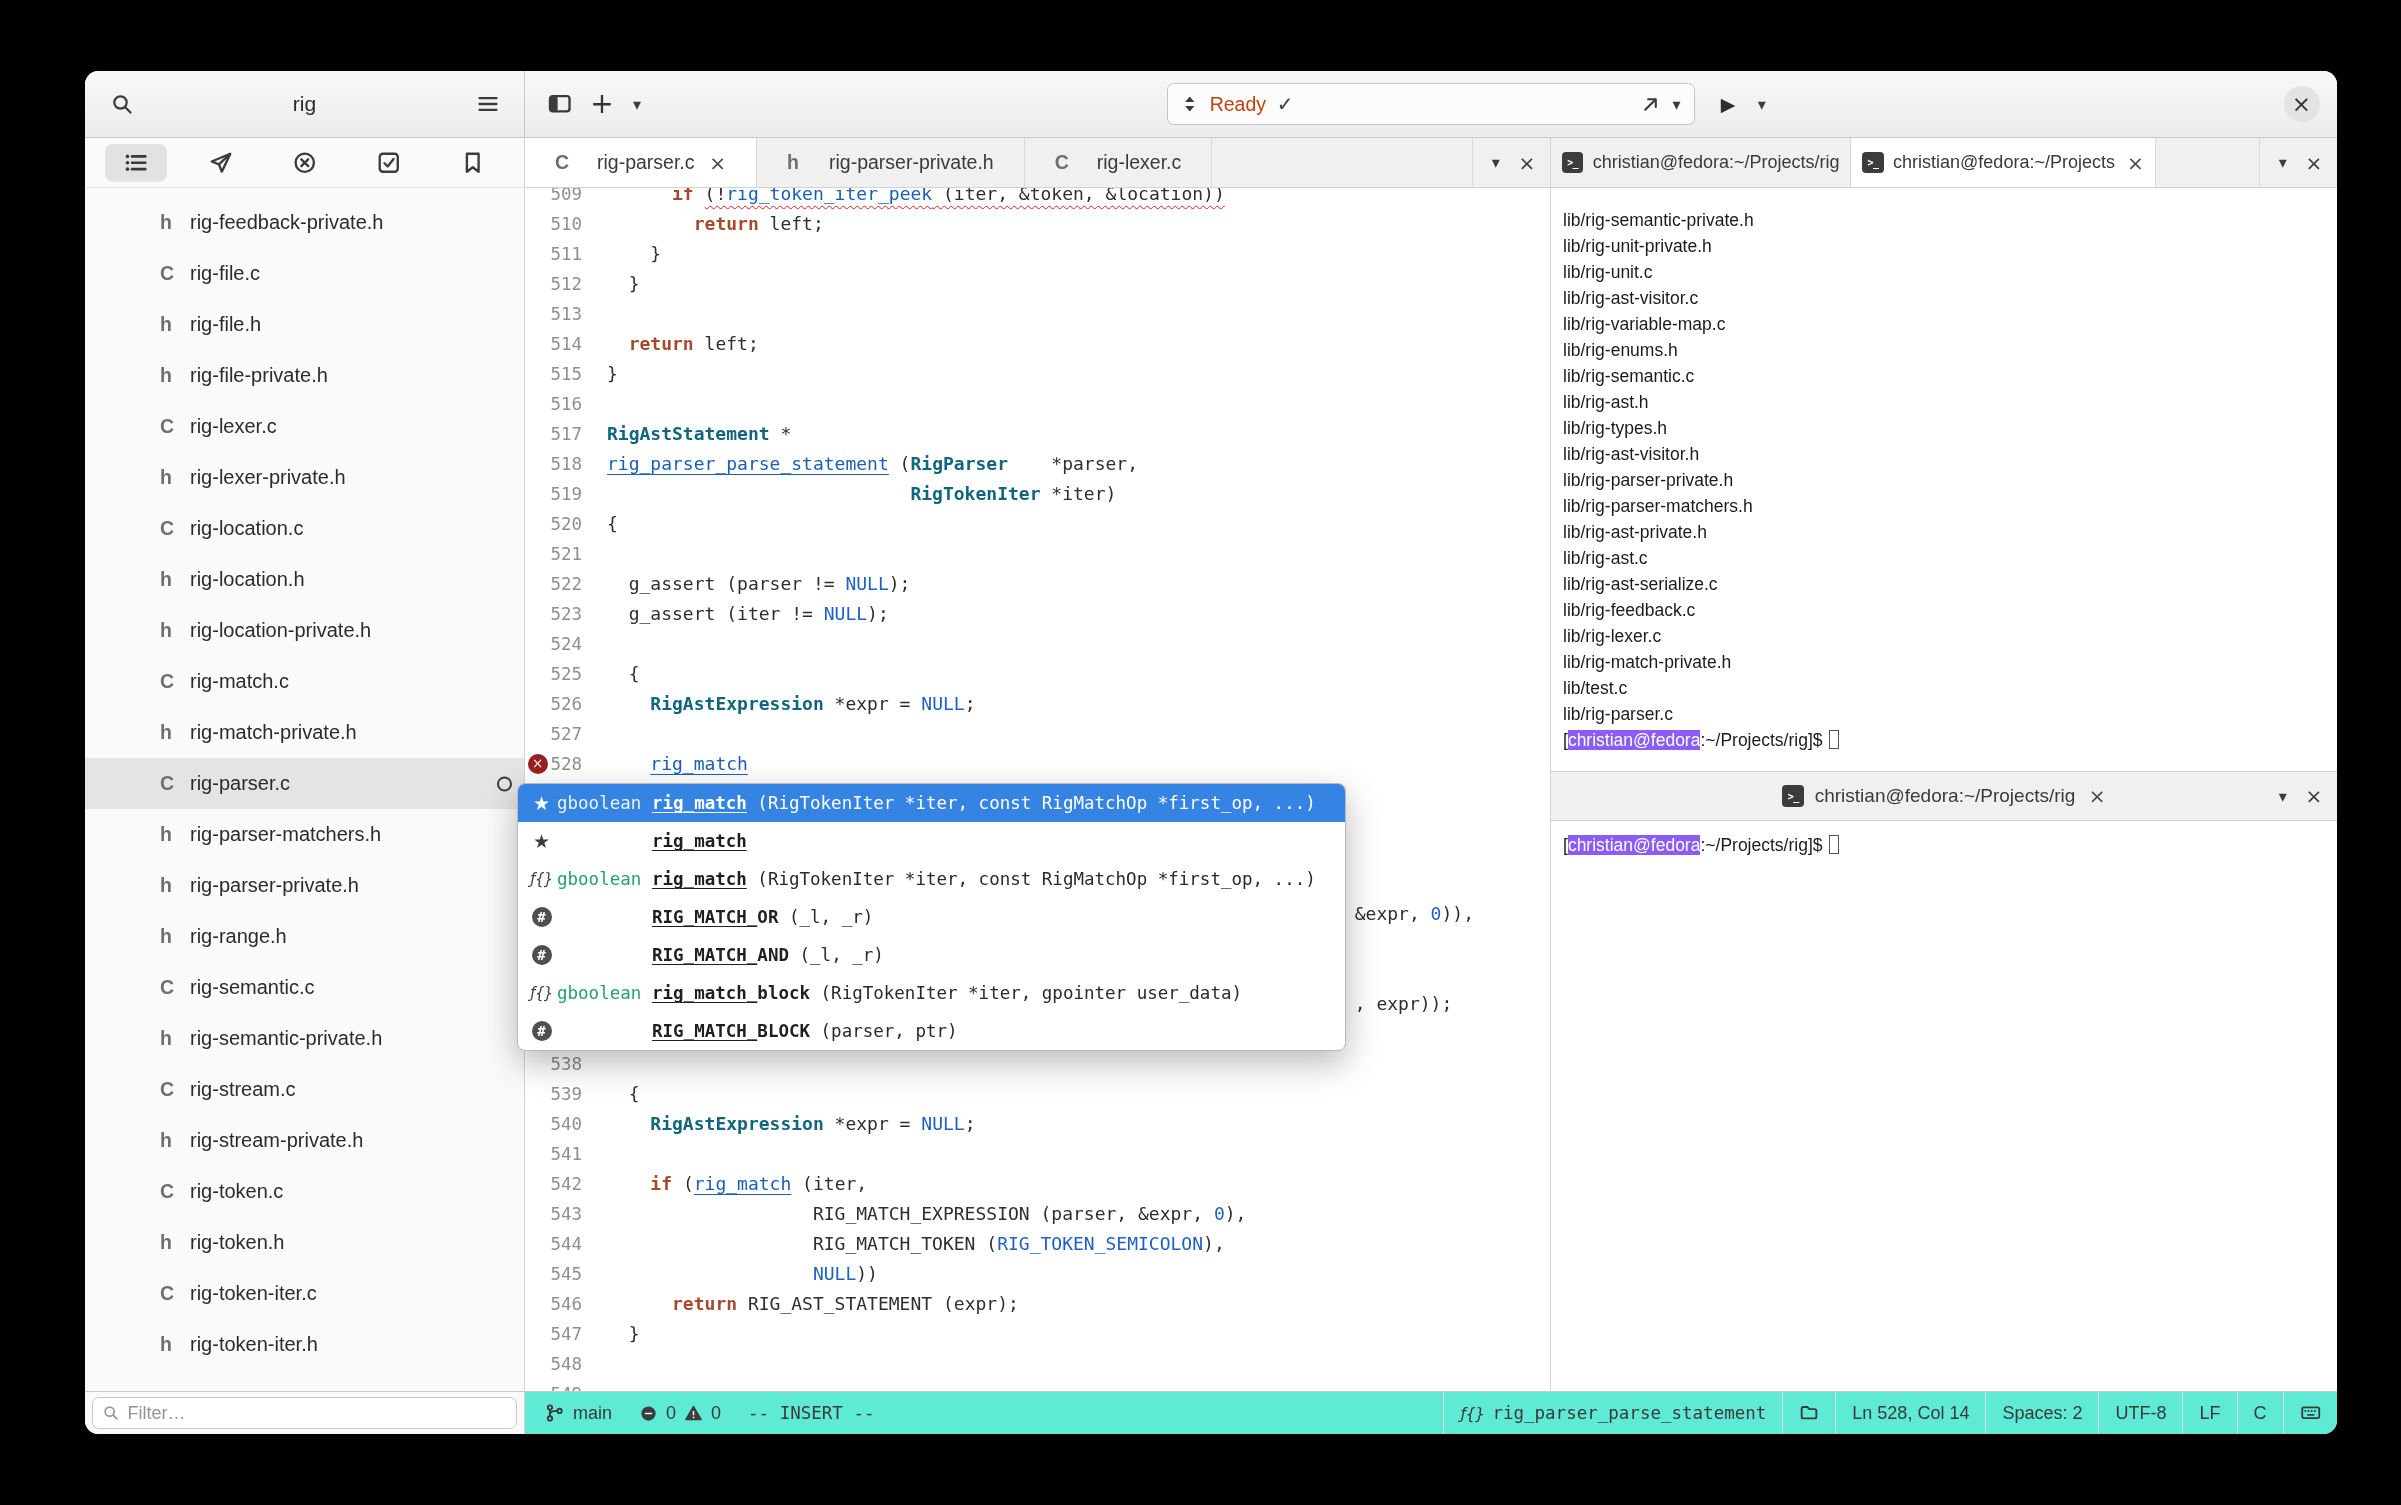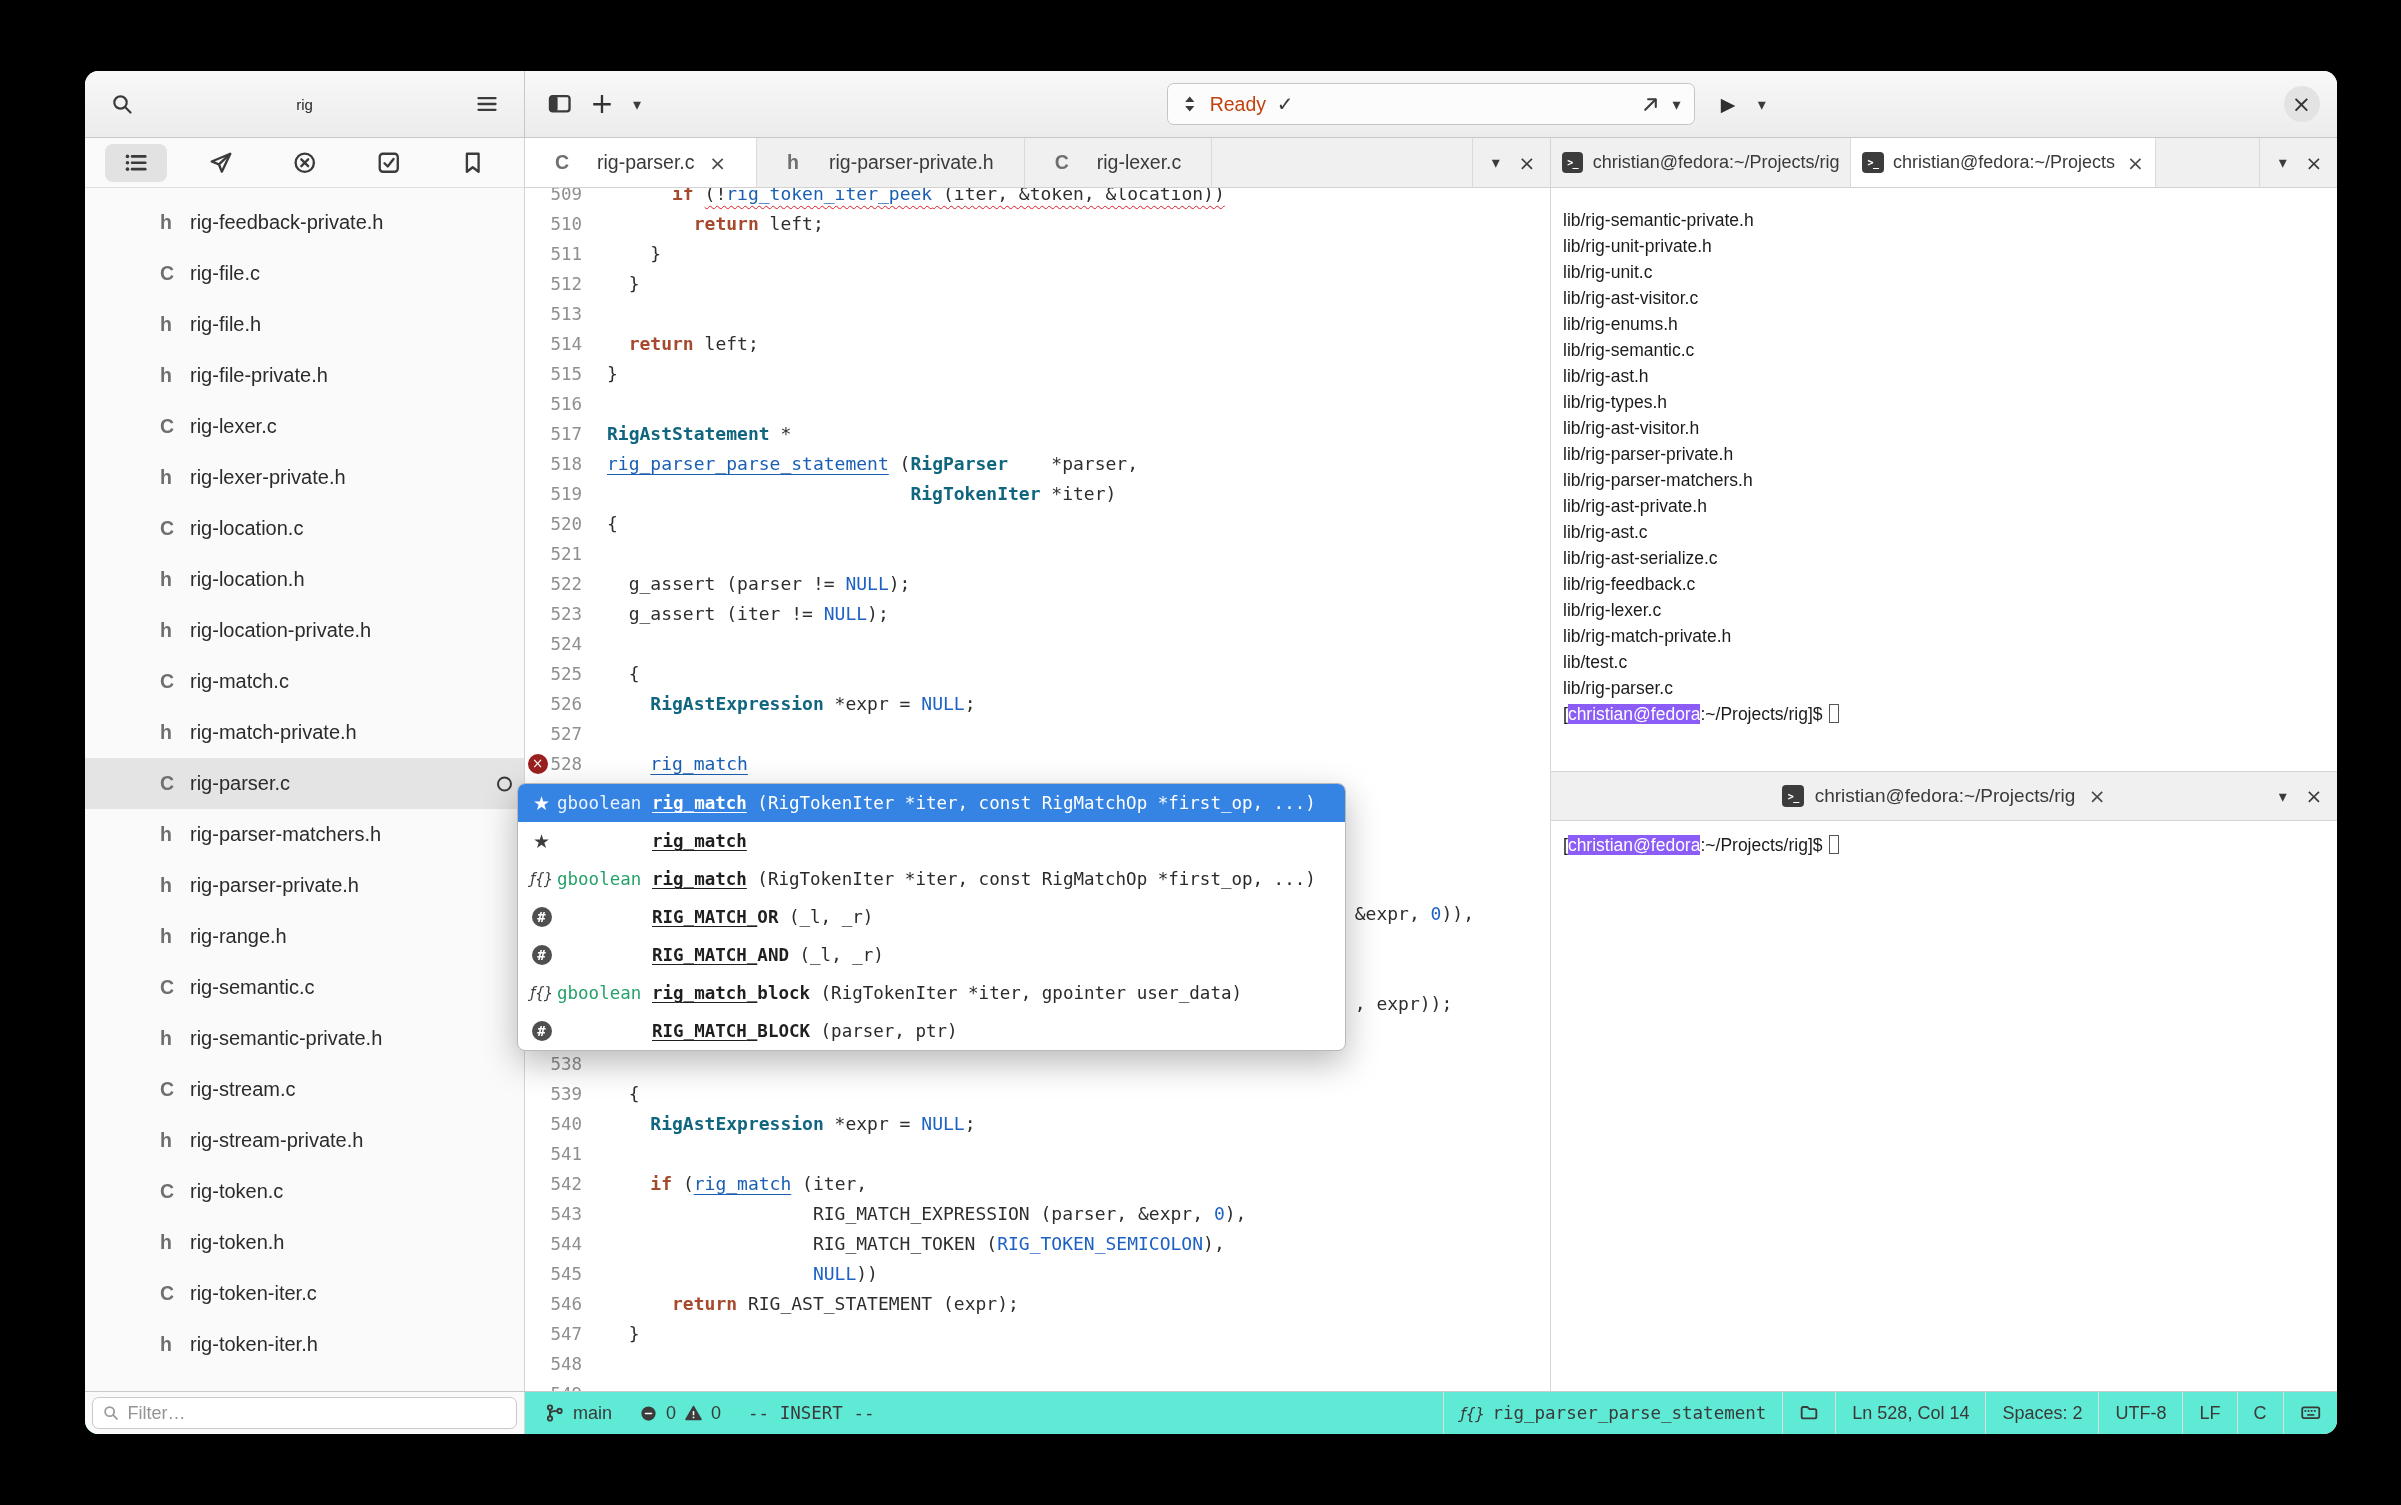--- a/index.html
+++ b/index.html
@@ -3,21 +3,21 @@
 <meta charset="utf-8">
 <style>
 *{box-sizing:border-box}
 html,body{margin:0;padding:0}
 body{width:2401px;height:1505px;background:#000;font-family:"Liberation Sans",sans-serif;position:relative;overflow:hidden}
 .window{position:absolute;left:85px;top:71px;width:2252px;height:1363px;border-radius:13.4px;overflow:hidden;background:#fff;display:grid;grid-template-rows:67px 1fr 43px;box-shadow:0 27px 81px rgba(0,0,0,.55)}
 
 
 .header{display:grid;grid-template-columns:440px 1fr;background:linear-gradient(#f8f8f8,#ececec);border-bottom:0.7px solid #c8c8c8}
 .header-left{display:flex;align-items:center;justify-content:space-between;padding:0 17.5px;border-right:0.7px solid #c8c8c8}
-.project-title{font-size:15px;color:#2a2a2a}
+.project-title{font-size:21px;color:#2a2a2a}
 .icon-btn{width:38px;height:38px;border:0;background:transparent;border-radius:6.7px;display:flex;align-items:center;justify-content:center;padding:0;cursor:default}
 .glyph{font-family:"DejaVu Sans",sans-serif;color:#3b3b3b}
 .header-main{position:relative;display:flex;align-items:center}
 .hm-left{display:flex;align-items:center;gap:4px;padding-left:16px}
 .plus-glyph{font-size:28px;color:#333;font-family:"DejaVu Sans",sans-serif;line-height:1}
 .chev{font-size:16px;color:#3b3b3b;font-family:"DejaVu Sans",sans-serif}
 .omnibar{position:absolute;left:50%;top:50%;transform:translate(-50%,-50%);width:528px;height:42px;background:#fcfcfc;border:0.7px solid #c4c4c4;border-radius:6.7px;display:flex;align-items:center;padding:0 13.4px;gap:10.8px}
 .omni-label{font-size:19.5px;color:#c2410c}
 .check{font-size:20px;color:#3b3b3b}
 .spacer{flex:1}
@@ -524,20 +524,21 @@
           <button class="icon-btn" style="width:30px">
               <span class="glyph" style="font-size:20px">×</span>
             </button>
         </div>
       </div>
       <div class="term-content term1" id="term1">
           <div class="term-line">lib/rig-semantic-private.h</div>
           <div class="term-line">lib/rig-unit-private.h</div>
           <div class="term-line">lib/rig-unit.c</div>
           <div class="term-line">lib/rig-ast-visitor.c</div>
+          <div class="term-line">lib/rig-variable-map.c</div>
           <div class="term-line">lib/rig-enums.h</div>
           <div class="term-line">lib/rig-semantic.c</div>
           <div class="term-line">lib/rig-ast.h</div>
           <div class="term-line">lib/rig-types.h</div>
           <div class="term-line">lib/rig-ast-visitor.h</div>
           <div class="term-line">lib/rig-parser-private.h</div>
           <div class="term-line">lib/rig-parser-matchers.h</div>
           <div class="term-line">lib/rig-ast-private.h</div>
           <div class="term-line">lib/rig-ast.c</div>
           <div class="term-line">lib/rig-ast-serialize.c</div>

